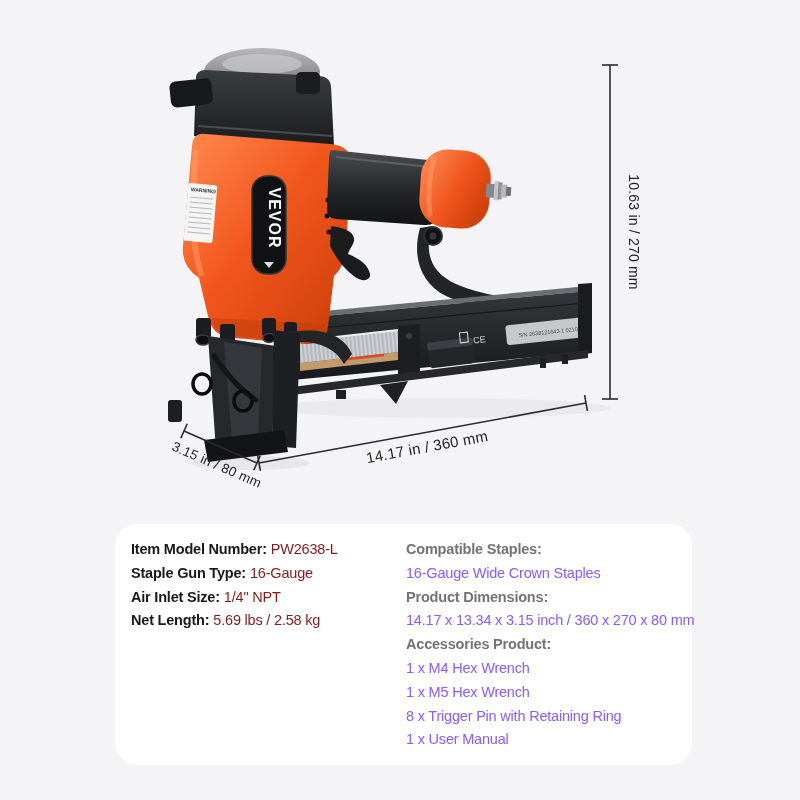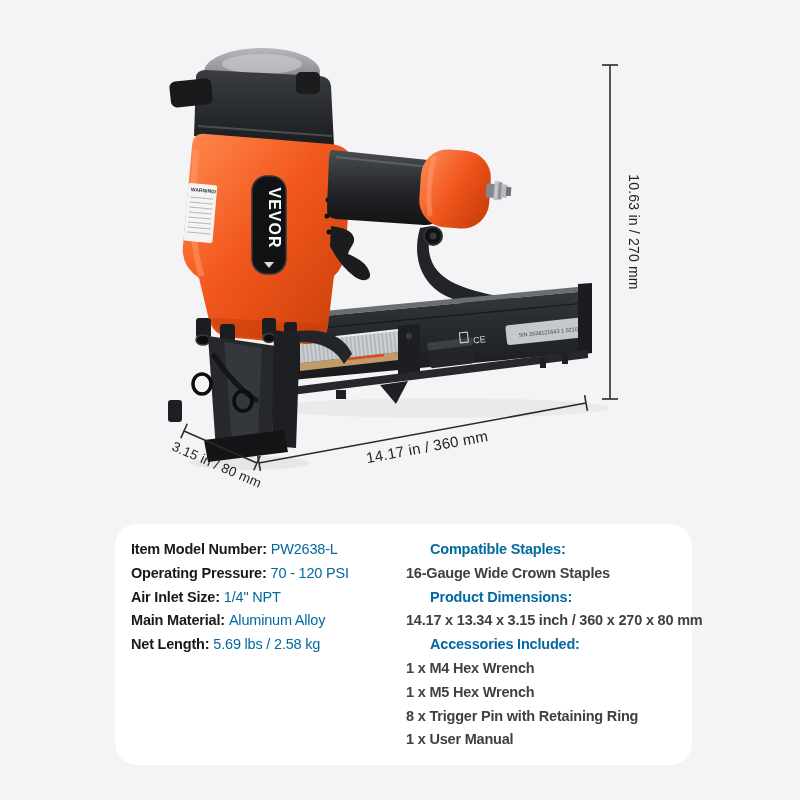--- a/index.html
+++ b/index.html
@@ -29,23 +29,23 @@
   }
   .spec-col{display:block;}
   .spec-row{
     line-height:23.8px;
     font-size:14.5px;
     letter-spacing:-0.2px;
     white-space:nowrap;
     color:#17191b;
   }
   .spec-label{font-weight:700;color:#17191b;}
-  .spec-value{font-weight:400;color:#0369a1;margin-left:4px;}
-  .spec-line-black{font-weight:700;color:#0369a1;margin-left:24px;}
-  .spec-line-orange{font-weight:700;color:#404040;}
+  .spec-value{font-weight:400;color:#7f1d1d;margin-left:4px;}
+  .spec-line-black{font-weight:700;color:#737373;}
+  .spec-line-orange{font-weight:400;color:#8b5cf6;}
 
   
   .dim-text{
     font-family:"Liberation Sans", sans-serif;
     fill:#1e1f20;
     letter-spacing:0.2px;
   }
   .micro-text{font-family:"Liberation Sans", sans-serif;}
 </style>
 </head>
@@ -244,32 +244,31 @@
     <text class="dim-text" x="629" y="232" transform="rotate(90 629 232)" text-anchor="middle" font-size="14">10.63 in / 270 mm</text>
     <text class="dim-text" x="428" y="452" transform="rotate(-10.5 428 452)" text-anchor="middle" font-size="15">14.17 in / 360 mm</text>
     <text class="dim-text" x="215" y="469" transform="rotate(23.5 215 469)" text-anchor="middle" font-size="13.5">3.15 in / 80 mm</text>
   </svg>
 
   <div class="spec-panel">
     <div class="spec-grid">
 
       <div class="spec-col">
         <div class="spec-row"><span class="spec-label">Item Model Number:</span><span class="spec-value">PW2638-L</span></div>
-        <div class="spec-row"><span class="spec-label">Operating Pressure:</span><span class="spec-value">70 - 120 PSI</span></div>
+        <div class="spec-row"><span class="spec-label">Staple Gun Type:</span><span class="spec-value">16-Gauge</span></div>
         <div class="spec-row"><span class="spec-label">Air Inlet Size:</span><span class="spec-value">1/4" NPT</span></div>
-        <div class="spec-row"><span class="spec-label">Main Material:</span><span class="spec-value">Aluminum Alloy</span></div>
         <div class="spec-row"><span class="spec-label">Net Length:</span><span class="spec-value">5.69 lbs / 2.58 kg</span></div>
       </div>
 
       <div class="spec-col">
         <div class="spec-row spec-line-black">Compatible Staples:</div>
         <div class="spec-row spec-line-orange">16-Gauge Wide Crown Staples</div>
         <div class="spec-row spec-line-black">Product Dimensions:</div>
         <div class="spec-row spec-line-orange">14.17 x 13.34 x 3.15 inch / 360 x 270 x 80 mm</div>
-        <div class="spec-row spec-line-black">Accessories Included:</div>
+        <div class="spec-row spec-line-black">Accessories Product:</div>
         <div class="spec-row spec-line-orange">1 x M4 Hex Wrench</div>
         <div class="spec-row spec-line-orange">1 x M5 Hex Wrench</div>
         <div class="spec-row spec-line-orange">8 x Trigger Pin with Retaining Ring</div>
         <div class="spec-row spec-line-orange">1 x User Manual</div>
       </div>
 
     </div>
   </div>
 </div>
 

